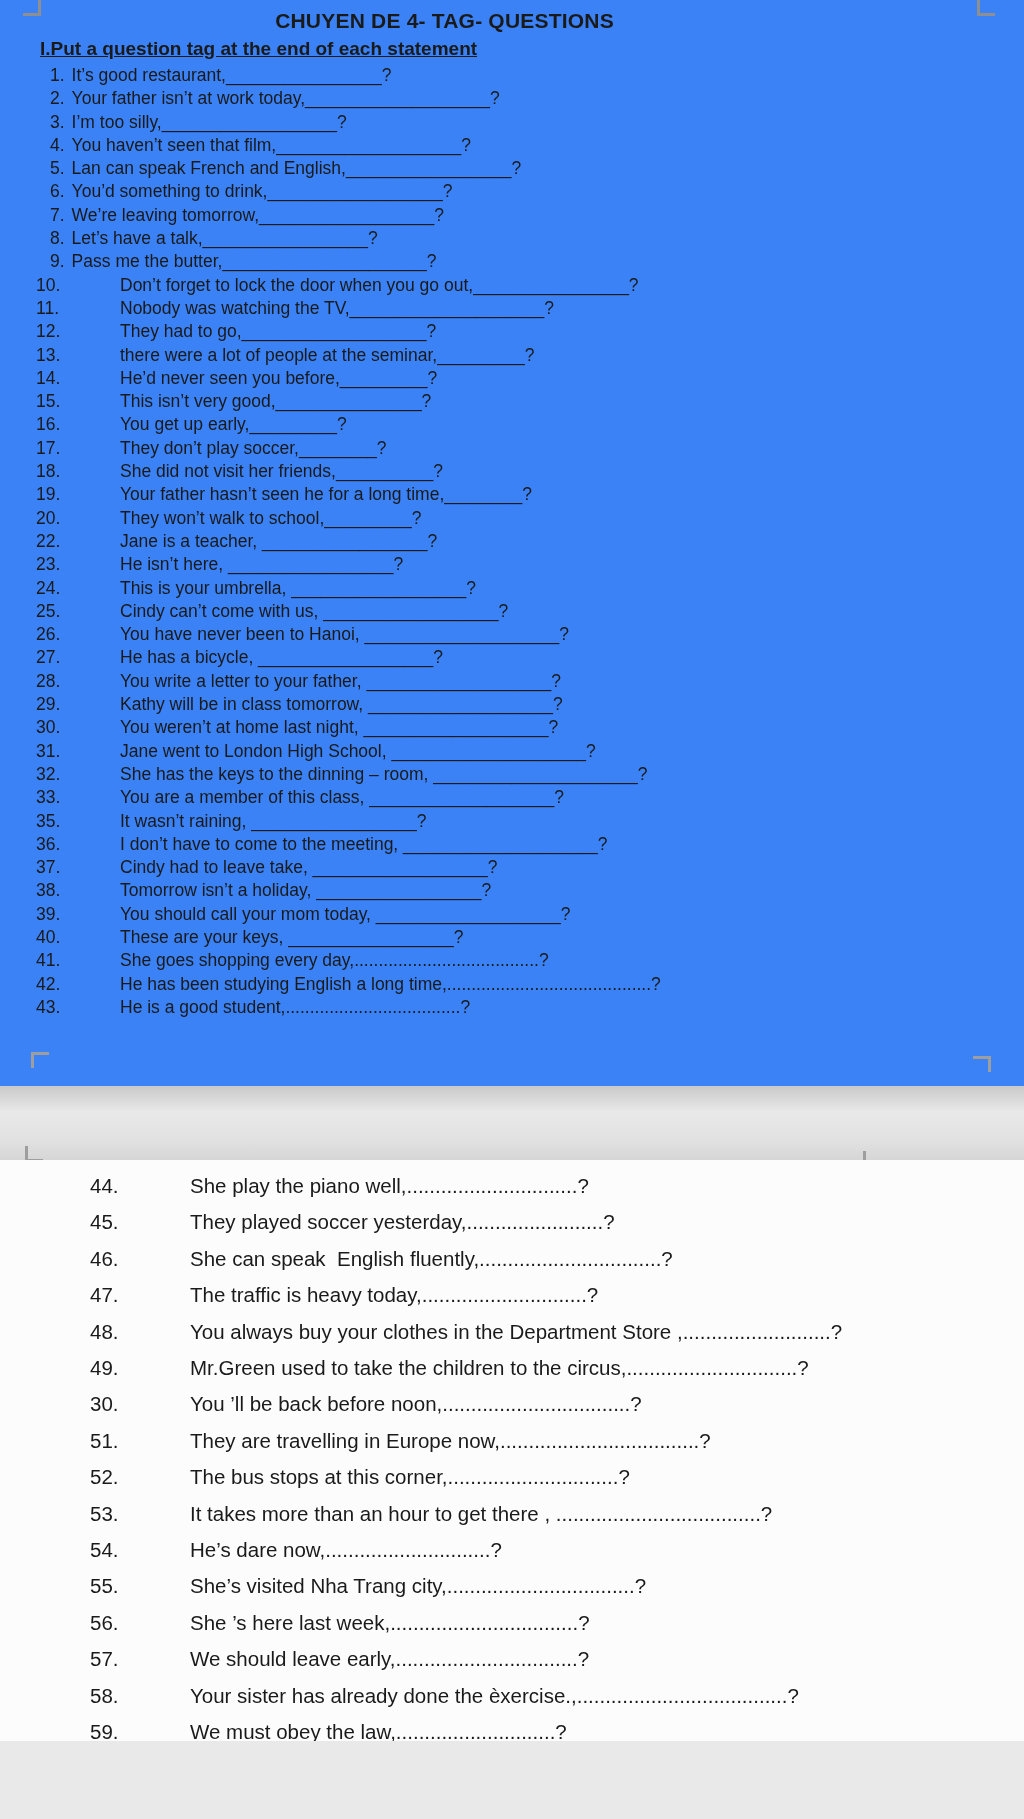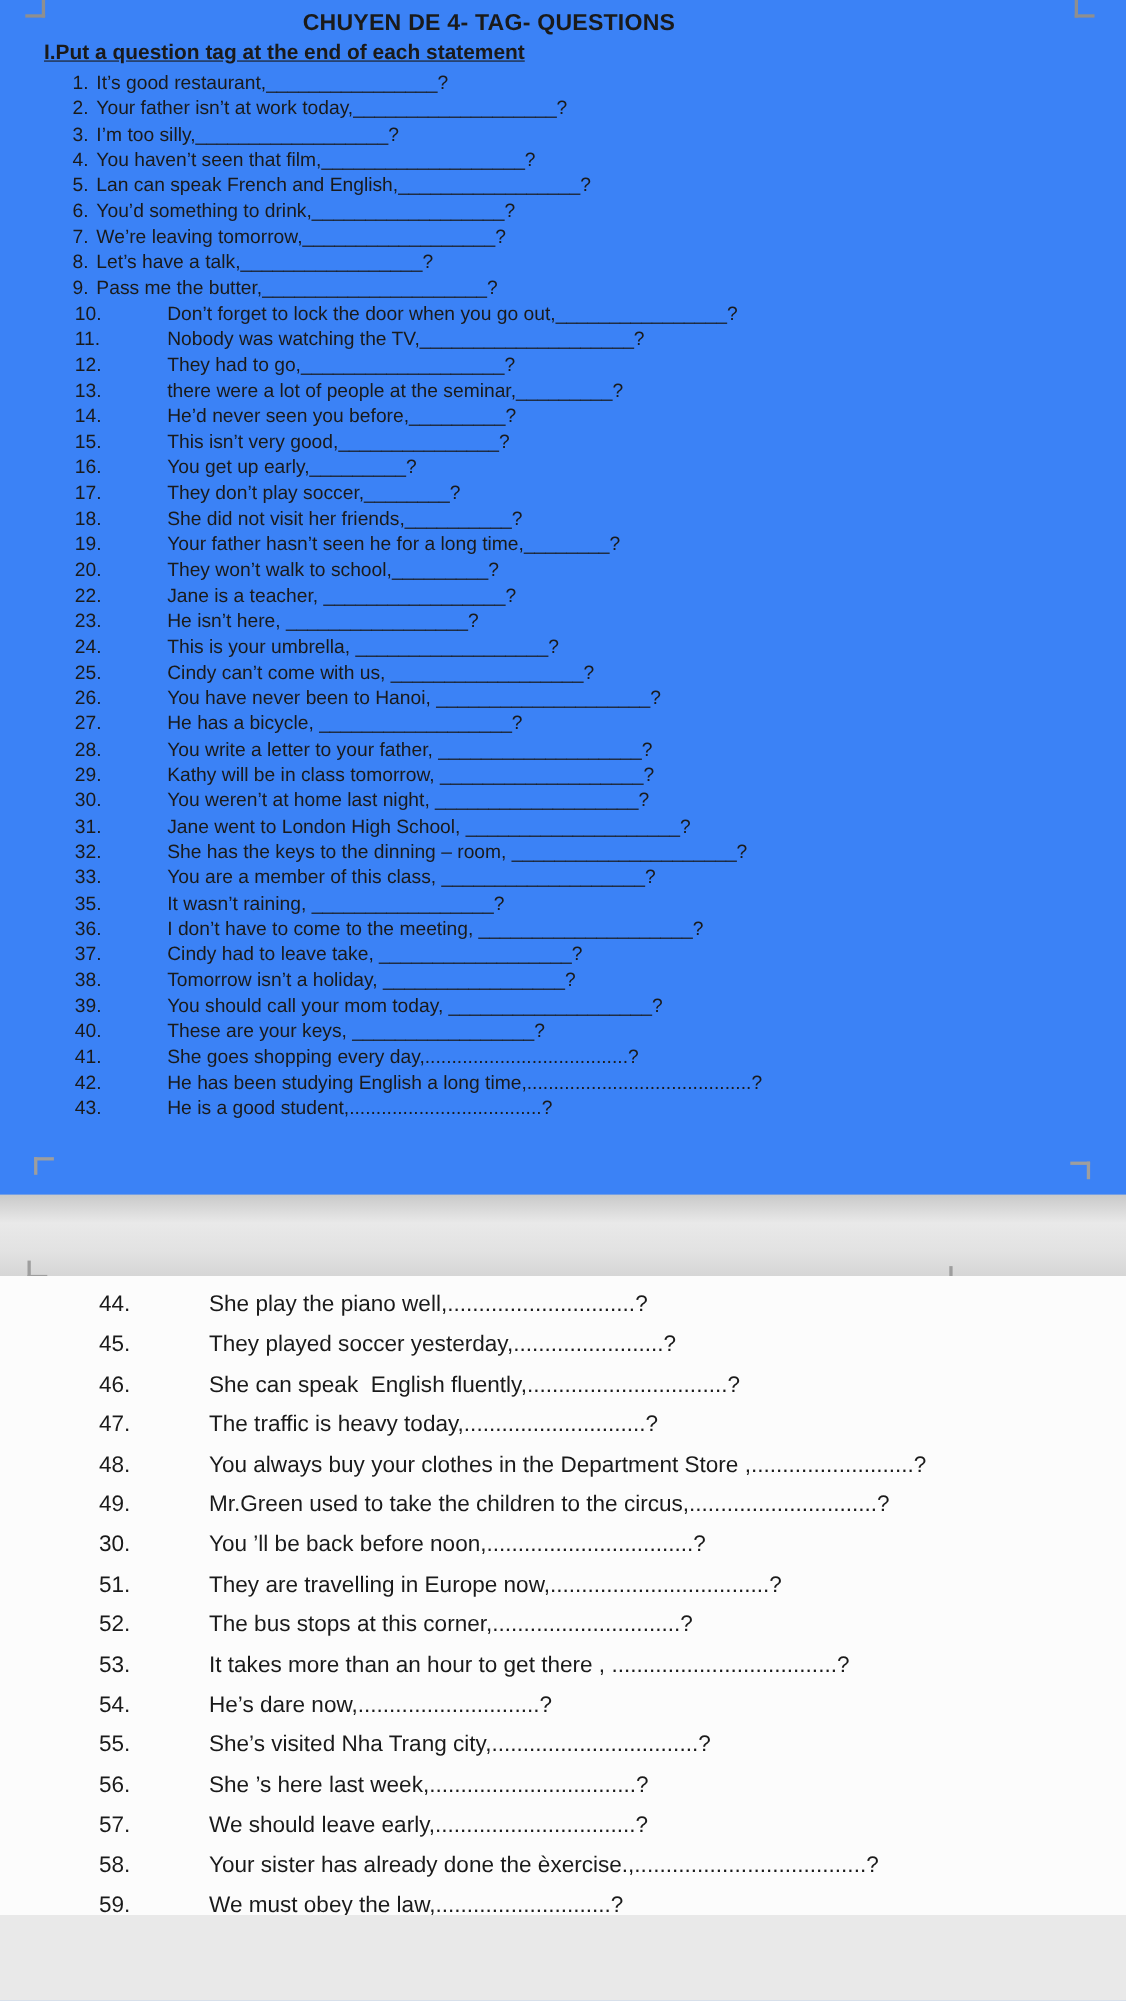--- a/index.html
+++ b/index.html
@@ -25,23 +25,23 @@
   }
   .section-heading {
     margin: 5px 0 0 40px;
     font-weight: bold;
     font-size: 19px;
     text-decoration: underline;
   }
   #list1 { margin-top: 4px; font-size: 17.5px; line-height: 23.3px; }
   .item { white-space: nowrap; }
   .item .txt { white-space: pre; }
-  .item.inline { padding-left: 66px; }
+  .item.inline { padding-left: 50px; }
   .item.inline .num { margin-right: 7px; }
-  .item.tabbed { padding-left: 68px; }
+  .item.tabbed { padding-left: 36px; }
   .item.tabbed .num { display: inline-block; width: 84px; }
   
   .page-band {
     position: absolute;
     left: 0; right: 0;
     top: 1086px; height: 74px;
     background: linear-gradient(#c9c9c9, #e9e9e9 35%, #e2e2e2 70%, #d6d6d6);
   }
   
   .page2 { position: absolute; top: 1160px; left: 0; right: 0; bottom: 0; background: #fcfcfc; }

